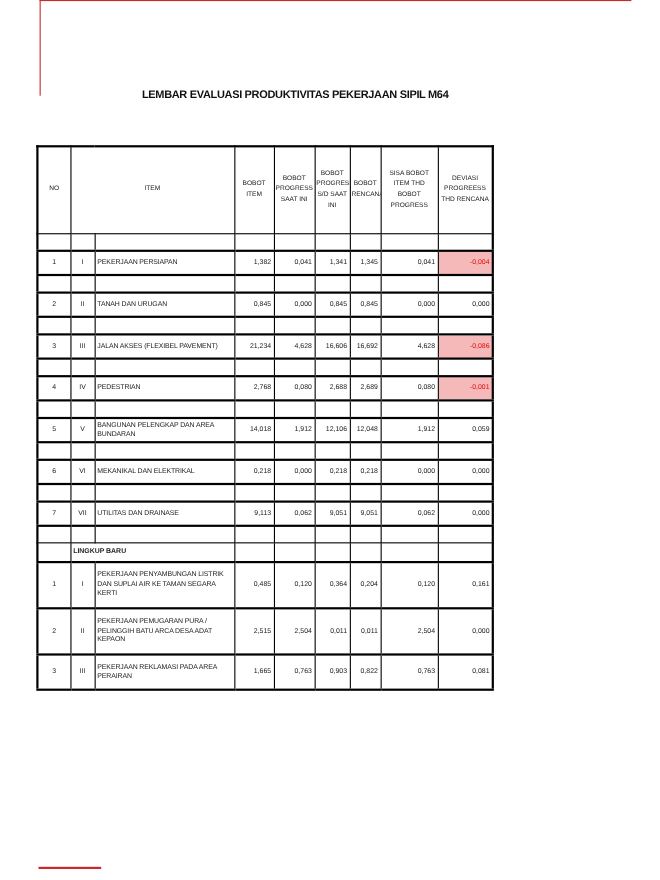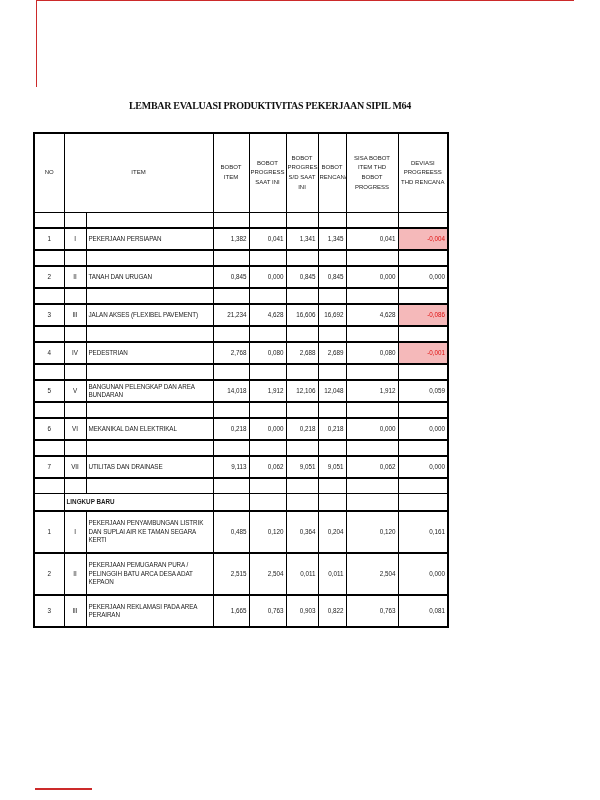--- a/index.html
+++ b/index.html
@@ -10,22 +10,22 @@
   }
   .page{position:absolute;inset:0;background:#fff;overflow:hidden;}
 
   
   .mark{position:absolute;background:#cc2a2a;}
   .mark-top{left:36px;top:0;width:538px;height:1px;}
   .mark-left{left:36px;top:0;width:1px;height:87px;}
   .mark-bottom{left:35px;top:788px;width:57px;height:2px;}
 
   .title{
-    position:absolute;left:129px;top:100px;white-space:nowrap;
-    font-size:10px;font-weight:bold;letter-spacing:-0.3px;color:#111;font-family:Liberation Serif, serif;
+    position:absolute;left:129px;top:81px;white-space:nowrap;
+    font-size:10px;font-weight:bold;letter-spacing:-0.3px;color:#111;
   }
 
   table.eval{
     position:absolute;left:33px;top:132px;width:414px;
     border-collapse:collapse;table-layout:fixed;
     border:2px solid #000;
   }
   table.eval th, table.eval td{
     border:1px solid #000;
     padding:0 2px;

